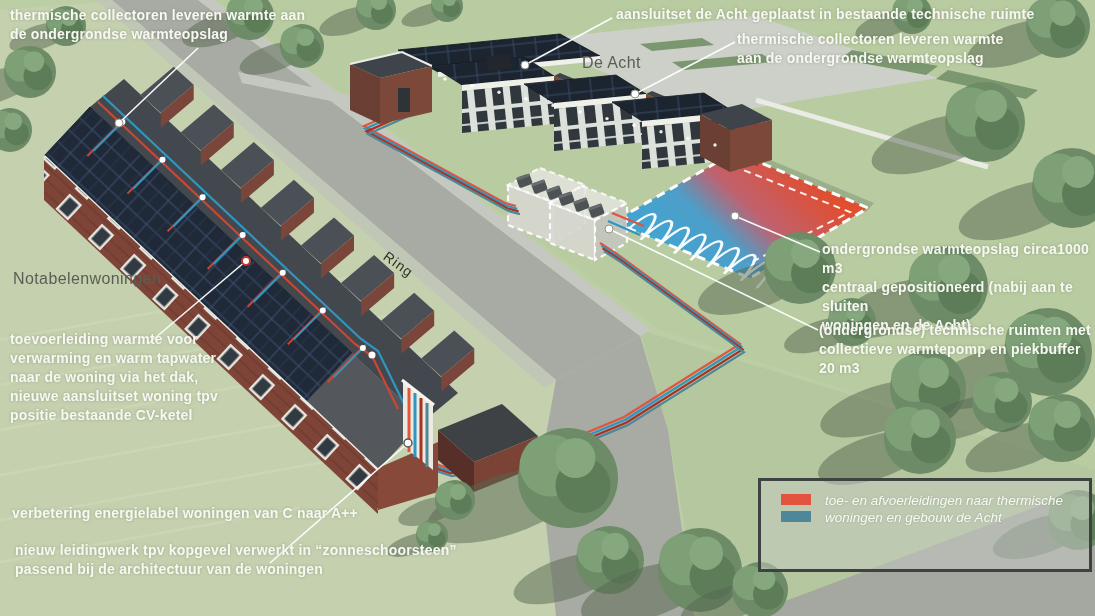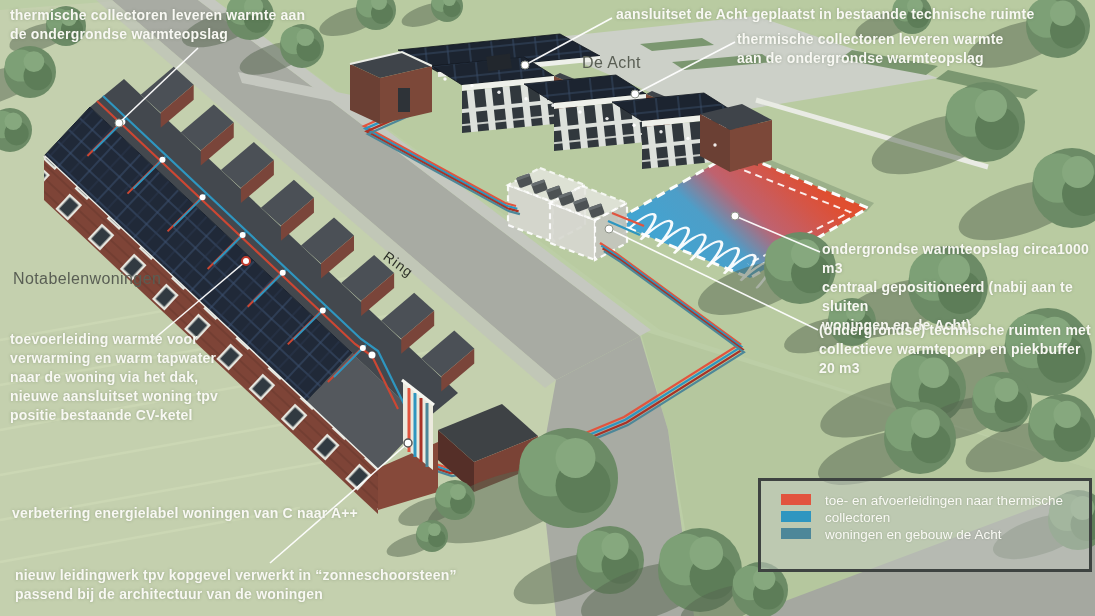--- a/index.html
+++ b/index.html
@@ -24,21 +24,21 @@
   }
   .legend{
     position:absolute;left:758px;top:478px;width:334px;height:94px;
     background:rgba(198,203,196,.52);border:3px solid #3e4341;
     box-sizing:border-box;padding:11px 8px 0 20px;
   }
   .legend-row{display:flex;align-items:flex-start;height:17px;}
   .legend-swatch{width:30px;height:11px;margin-top:2px;flex:0 0 30px;}
   .legend-label{
     margin-left:14px;color:#fafaf5;font-size:13.5px;line-height:17px;
-    white-space:pre;text-shadow:0 0 2px rgba(70,90,60,.3);
+    white-space:pre;text-shadow:0 0 2px rgba(70,90,60,.3);font-style:italic;
   }
 </style>
 </head>
 <body>
 
 <div class="stage">
 
 <svg width="1095" height="616" viewBox="0 0 1095 616">
   <defs>
     <linearGradient id="poolGrad" gradientUnits="userSpaceOnUse" x1="790" y1="160" x2="688" y2="268">
@@ -453,35 +453,31 @@
 centraal gepositioneerd (nabij aan te sluiten
 woningen en de Acht)</div>
 <div class="ann" style="left:819px;top:321px">(ondergrondse) technische ruimten met
 collectieve warmtepomp en piekbuffer 20 m3</div>
 <div class="ann" style="left:10px;top:330px">toevoerleiding warmte voor
 verwarming en warm tapwater
 naar de woning via het dak,
 nieuwe aansluitset woning tpv
 positie bestaande CV-ketel</div>
 <div class="ann" style="left:12px;top:504px">verbetering energielabel woningen van C naar A++</div>
-<div class="ann" style="left:15px;top:566px">nieuw leidingwerk tpv kopgevel verwerkt in “zonneschoorsteen”
+<div class="ann" style="left:15px;top:541px">nieuw leidingwerk tpv kopgevel verwerkt in “zonneschoorsteen”
 passend bij de architectuur van de woningen</div>
 
 <div class="maplabel" style="left:582px;top:54px">De Acht</div>
 <div class="maplabel" style="left:13px;top:270px">Notabelenwoningen</div>
 <div class="roadlabel" style="left:390px;top:248px">Ring</div>
 
 <div class="legend">
   <div class="legend-row">
     <div class="legend-swatch" style="background-color: rgb(226, 84, 62);"></div>
     <div class="legend-label">toe- en afvoerleidingen naar thermische</div>
   </div>
   <div class="legend-row">
-    <div class="legend-swatch" style="background-color: rgb(46, 150, 192);"></div>
-    <div class="legend-label">collectoren</div>
-  </div>
-  <div class="legend-row">
     <div class="legend-swatch" style="background-color: rgb(77, 135, 153);"></div>
     <div class="legend-label">woningen en gebouw de Acht</div>
   </div>
 </div>
 
 </div>
 
 </body></html>

